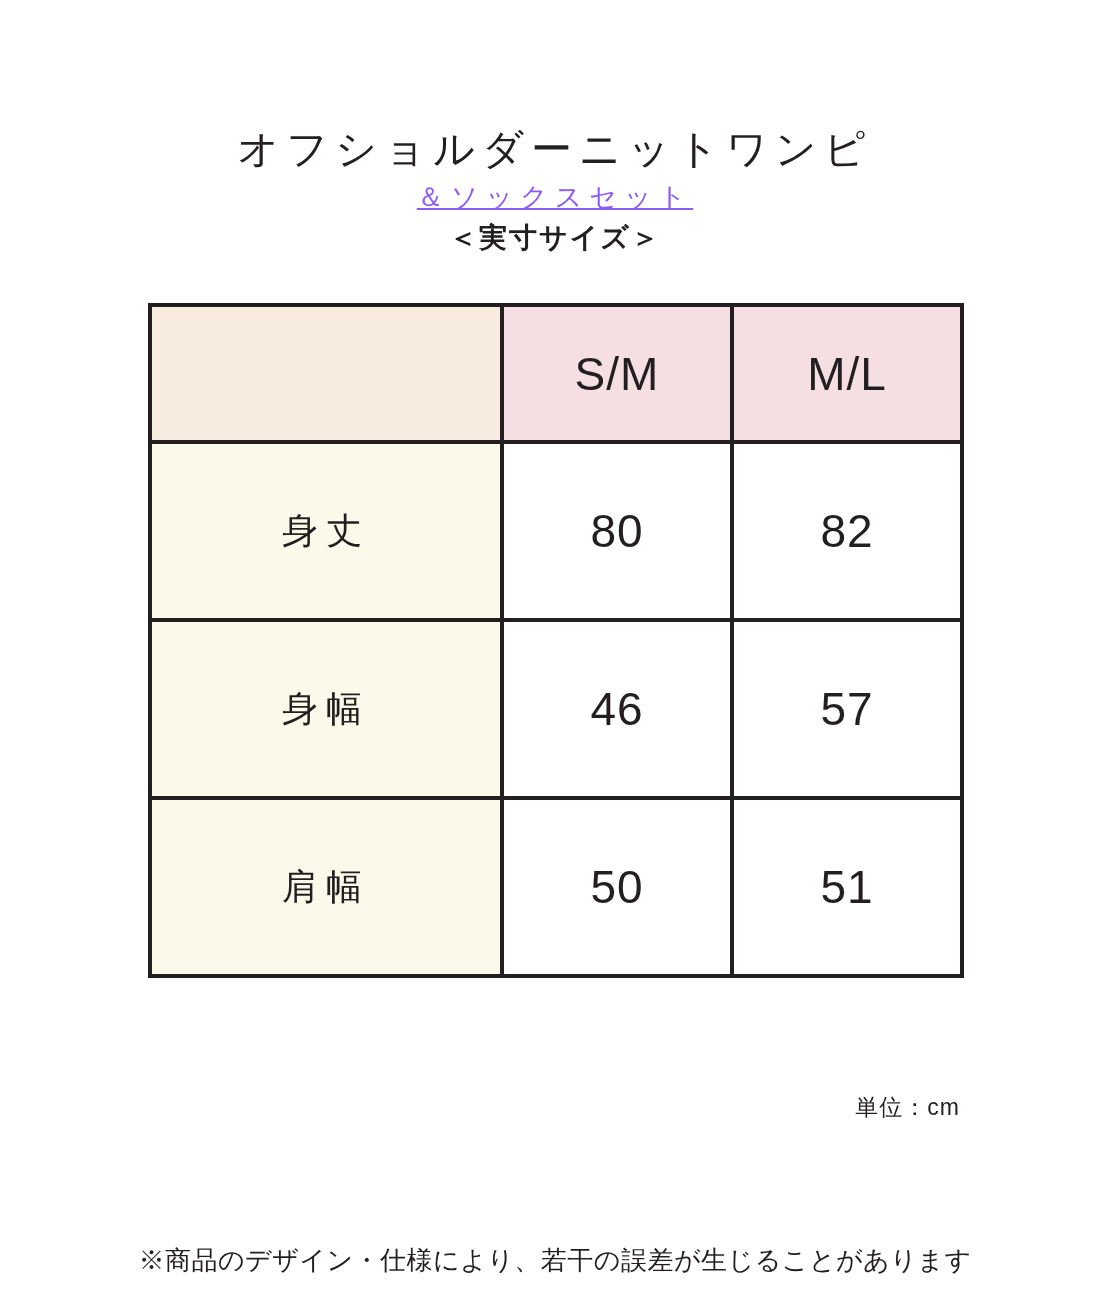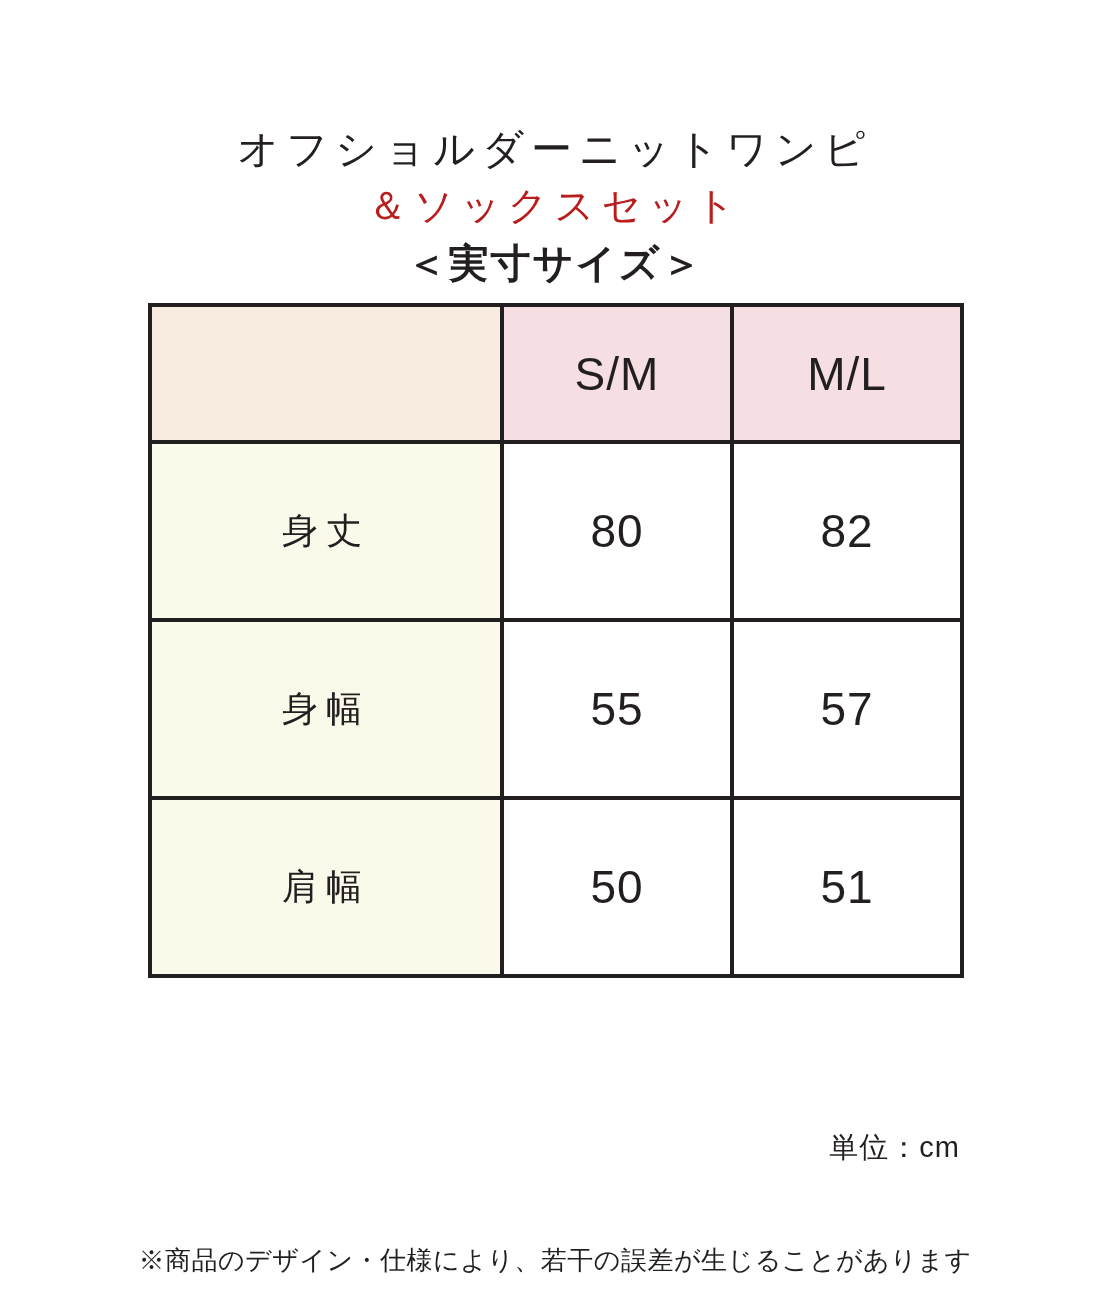--- a/index.html
+++ b/index.html
@@ -32,28 +32,29 @@
     text-align: center;
   }
   .title-line-1 {
     font-size: 41px;
     letter-spacing: 7px;
     line-height: 1.42;
     font-weight: 400;
     color: #231f20;
   }
   .title-line-2 {
-    font-size: 39px;
+    font-size: 27px;
     letter-spacing: 7px;
     line-height: 1.42;
     font-weight: 400;
-    color: #b91c1c;
+    color: #8b5cf6;
+    text-decoration: underline;
   }
   .title-line-3 {
-    font-size: 40px;
+    font-size: 28px;
     letter-spacing: 2px;
     line-height: 1.35;
     font-weight: 700;
     color: #231f20;
     margin-top: 2px;
   }
 
   
   .size-table-wrap {
     position: absolute;
@@ -101,22 +102,22 @@
     height: 174px;
     font-size: 46px;
     letter-spacing: 1px;
     color: #231f20;
   }
 
   
   .unit-note {
     position: absolute;
     right: 150px;
-    top: 1128px;
-    font-size: 29px;
+    top: 1092px;
+    font-size: 23px;
     letter-spacing: 1px;
     color: #231f20;
     text-align: right;
   }
 
   
   .footnote {
     position: absolute;
     left: 0;
     top: 1243px;
@@ -151,21 +152,21 @@
           <td class="head-size">S/M</td>
           <td class="head-size">M/L</td>
         </tr>
         <tr>
           <td class="row-label">身丈</td>
           <td class="row-value">80</td>
           <td class="row-value">82</td>
         </tr>
         <tr>
           <td class="row-label">身幅</td>
-          <td class="row-value">55</td>
+          <td class="row-value">46</td>
           <td class="row-value">57</td>
         </tr>
         <tr>
           <td class="row-label">肩幅</td>
           <td class="row-value">50</td>
           <td class="row-value">51</td>
         </tr>
       </tbody>
     </table>
   </div>

